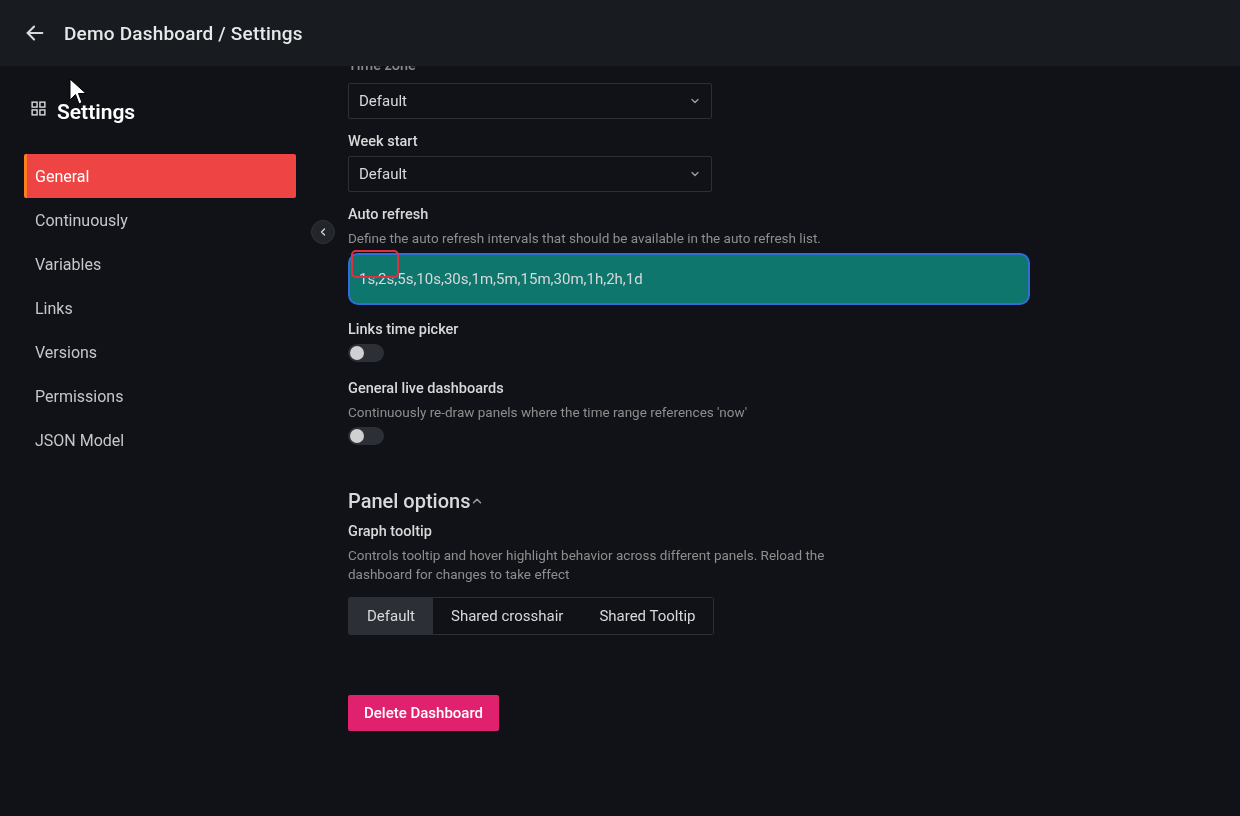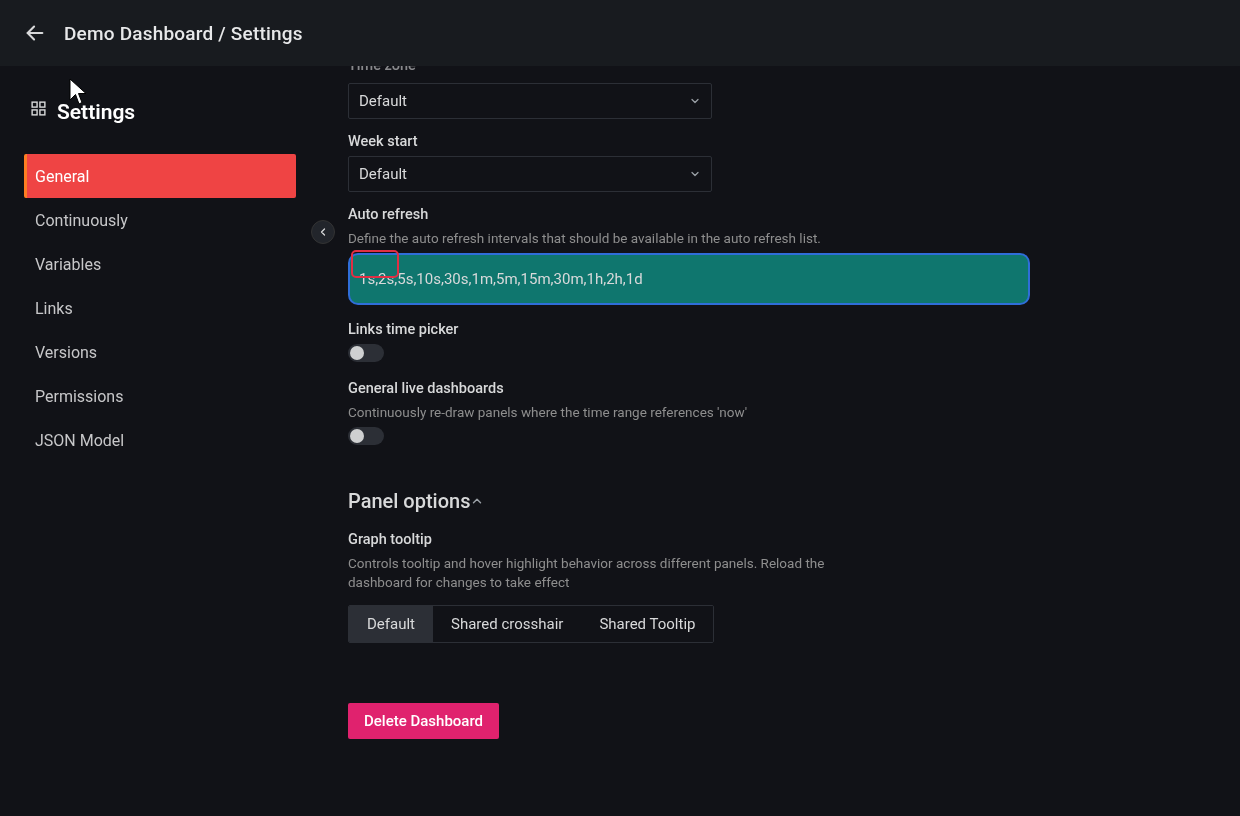--- a/index.html
+++ b/index.html
@@ -324,21 +324,21 @@
 
     <div class="section-header">
       <div class="section-title">Panel options</div>
       <span class="section-chev">
         <svg width="14" height="14" viewBox="0 0 24 24" fill="none" stroke="currentColor" stroke-width="2.5" stroke-linecap="round" stroke-linejoin="round">
             <polyline points="18 15 12 9 6 15"></polyline>
           </svg>
       </span>
     </div>
 
-    <div class="field-block" style="margin-top:18px;">
+    <div class="field-block" style="margin-top:10px;">
       <div class="field-label">Graph tooltip</div>
       <div class="field-desc" style="max-width:520px;">Controls tooltip and hover highlight behavior across different panels. Reload the dashboard for changes to take effect</div>
       <div class="btn-group">
         <div class="seg active">Default</div>
         <div class="seg">Shared crosshair</div>
         <div class="seg">Shared Tooltip</div>
       </div>
     </div>
 
     <button class="delete-btn">Delete Dashboard</button>

